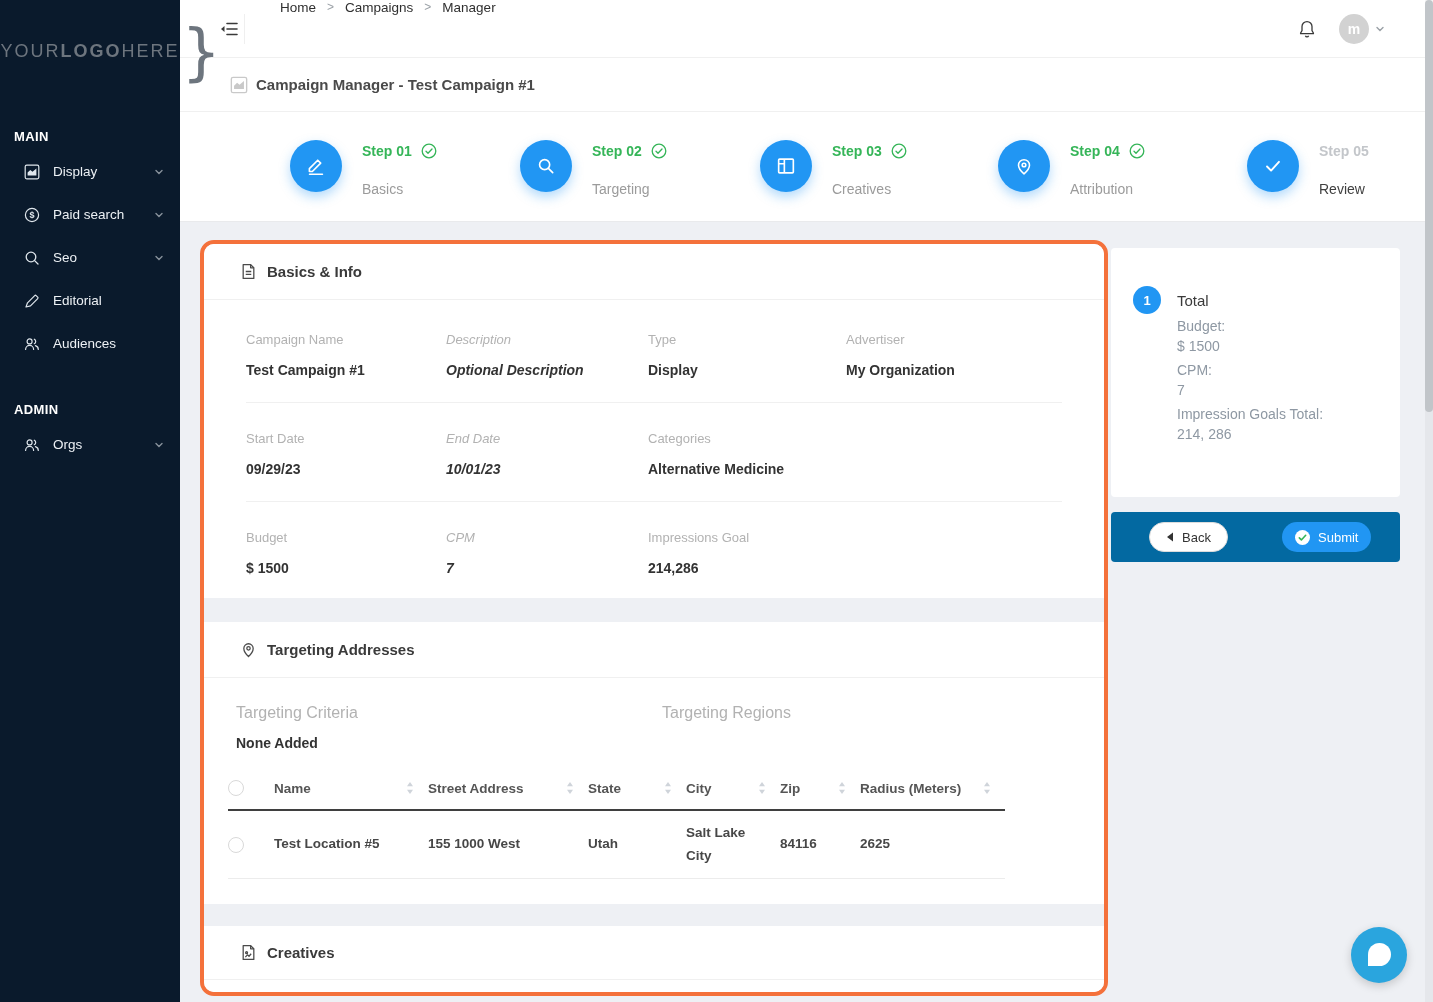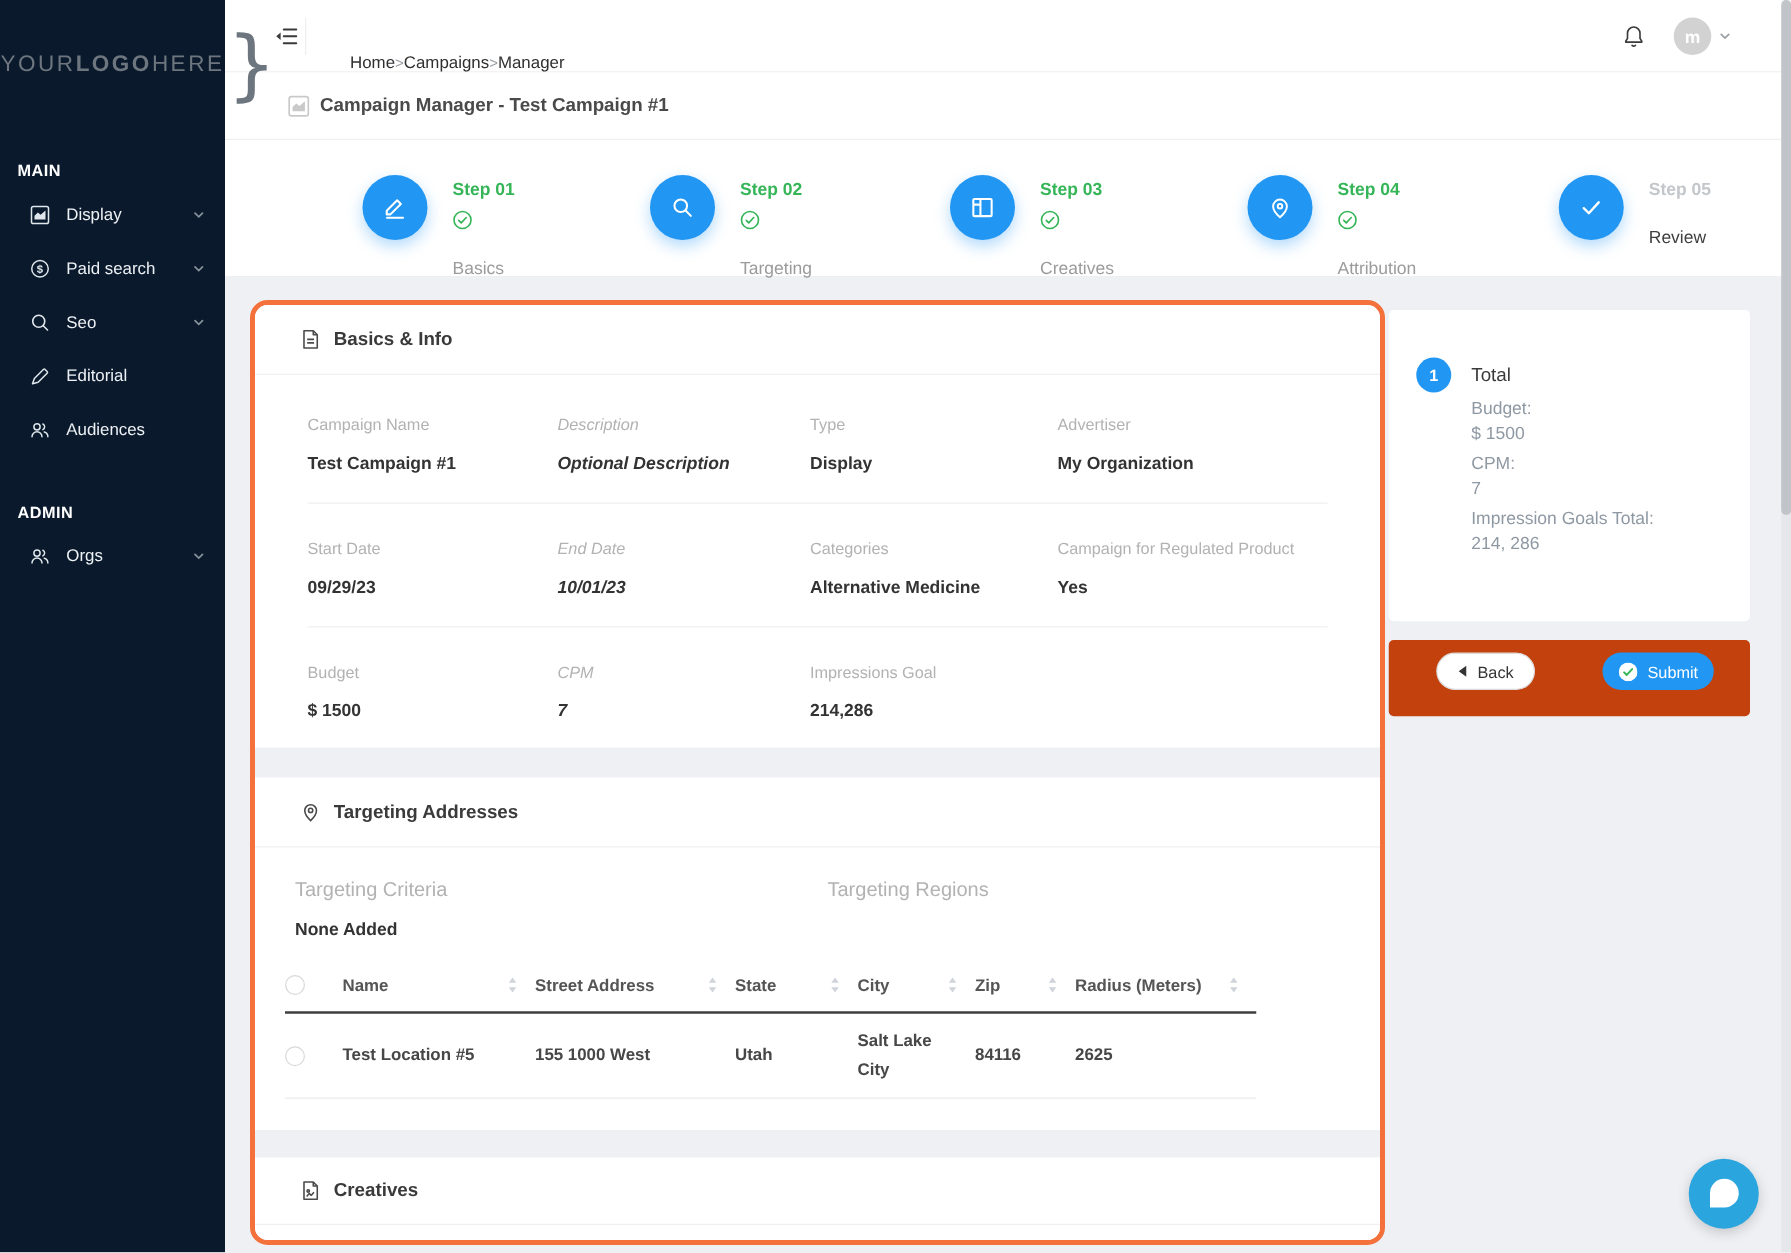--- a/index.html
+++ b/index.html
@@ -15,39 +15,39 @@
   .logo-words .w2 { font-weight:800; }
   .nav-label { margin-top:30px; height:28px; padding-left:14px; display:flex; align-items:center; font-size:13px; font-weight:600; letter-spacing:.4px; color:#ffffff; }
   .nav-item { height:43px; display:flex; align-items:center; padding:0 16px 0 24px; font-size:13.5px; color:#edf1f5; cursor:pointer; }
   .nav-item .mi { width:16px; height:16px; margin-right:13px; flex:none; color:#dfe6ec; }
   .nav-item .chev { margin-left:auto; color:#87919b; flex:none; }
 
   
   .topbar { position:absolute; left:180px; top:0; width:1253px; height:58px; background:#fff; border-bottom:1px solid #f0f0f0; z-index:2; }
   .hamburger { position:absolute; left:39px; top:19px; width:20px; height:20px; cursor:pointer; }
   .tb-divider { position:absolute; left:64px; top:14px; width:1px; height:30px; background:#efefef; }
-  .breadcrumb { position:absolute; left:100px; top:0; height:100%; display:flex; align-items:flex-end; gap:0; font-size:13.5px; color:#2f2f2f; }
+  .breadcrumb { position:absolute; left:100px; top:0; height:100%; display:flex; align-items:flex-start; gap:11px; font-size:13.5px; color:#2f2f2f; }
   .crumb { cursor:pointer; }
   .crumb-sep { color:#9aa0a6; font-size:12px; }
   .tb-right { position:absolute; right:48px; top:0; height:100%; display:flex; align-items:center; gap:22px; }
   .bell { width:20px; height:20px; cursor:pointer; }
   .avatar-wrap { display:flex; align-items:center; gap:6px; cursor:pointer; }
   .avatar { width:30px; height:30px; border-radius:50%; background:#d2d2d2; color:#fff; font-size:14px; font-weight:600; display:flex; align-items:center; justify-content:center; }
 
   .titlebar { position:absolute; left:180px; top:58px; width:1253px; height:54px; background:#fff; border-bottom:1px solid #f0f0f0; z-index:2; }
   .titlebar .t-icon { position:absolute; left:50px; top:18px; width:18px; height:18px; color:#c9c9c9; }
   .page-title { position:absolute; left:76px; top:18px; font-size:15px; font-weight:700; color:#4a4a4a; }
 
   
   .stepsbar { position:absolute; left:180px; top:112px; width:1253px; height:110px; background:#fff; border-bottom:1px solid #e9eaec; z-index:2; }
   .step { position:absolute; top:0; height:100%; cursor:pointer; }
   .step-circle { position:absolute; left:0; top:28px; width:52px; height:52px; border-radius:50%; background:#2196f3; display:flex; align-items:center; justify-content:center; box-shadow:0 5px 12px rgba(33,150,243,.35); }
   .step-circle svg { width:22px; height:22px; }
   .step-text { position:absolute; left:72px; top:31px; white-space:nowrap; }
-  .step-label { font-size:14px; font-weight:700; color:#35b558; display:flex; align-items:flex-start; gap:9px;flex-direction:column; }
+  .step-label { font-size:14px; font-weight:700; color:#35b558; display:flex; align-items:flex-end; gap:9px; }
   .step-name { margin-top:22px; font-size:14px; color:#9b9b9b; }
   .step.pending .step-label { color:#c3c6ca; }
   .step.pending .step-name { color:#3f3f3f; }
   .check-badge { width:16px; height:16px; }
 
   
   .content { position:absolute; left:180px; top:222px; width:1253px; height:780px; background:#eef0f4; }
 
   .main-card { position:absolute; left:20px; top:18px; width:908px; height:756px; border:4px solid #f4713b; border-radius:14px; background:#eef0f4; overflow:hidden; }
   .section { background:#fff; width:100%; }
@@ -83,21 +83,21 @@
 
   
   .summary-card { position:absolute; left:931px; top:26px; width:289px; height:249px; background:#fff; border-radius:4px; }
   .sum-head { position:absolute; left:22px; top:38px; display:flex; align-items:center; gap:16px; }
   .sum-index { width:28px; height:28px; border-radius:50%; background:#2196f3; color:#fff; font-size:13px; font-weight:600; display:flex; align-items:center; justify-content:center; }
   .sum-title { font-size:15px; color:#3a3a3a; }
   .sum-items { position:absolute; left:66px; top:68px; }
   .sum-item { margin-bottom:4px; }
   .sum-label, .sum-value { font-size:14px; line-height:20px; color:#8e98a3; }
 
-  .actions-strip { position:absolute; left:931px; top:290px; width:289px; height:61px; background:#c2410c; border-radius:4px;padding-left:31px; }
+  .actions-strip { position:absolute; left:931px; top:290px; width:289px; height:50px; background:#0369a1; border-radius:4px;padding-left:31px; }
   .btn-back { position:absolute; left:38px; top:10px; height:30px; padding:0 16px; border-radius:15px; background:#fff; border:1px solid #dcdcdc; display:flex; align-items:center; gap:8px; font-size:13px; color:#333; cursor:pointer; }
   .btn-submit { position:absolute; left:171px; top:10px; height:30px; padding:0 13px; border-radius:15px; background:#2196f3; border:none; display:flex; align-items:center; gap:8px; font-size:13px; color:#fff; cursor:pointer; }
 
   
   .chat-fab { position:absolute; left:1351px; top:927px; width:56px; height:56px; border-radius:50%; background:#2aa5de; box-shadow:0 3px 10px rgba(0,0,0,.18); cursor:pointer; z-index:8; }
   .chat-glyph { position:absolute; left:17px; top:16px; width:23px; height:23px; background:#fff; border-radius:50% 50% 50% 0; }
   .scrollbar { position:absolute; right:0; top:0; width:8px; height:100%; background:rgba(0,0,0,.035); z-index:9; }
   .scroll-thumb { position:absolute; top:0; left:0; width:8px; height:412px; background:#c1c5c9; border-radius:4px; cursor:pointer; }
 </style>
 </head>
@@ -350,24 +350,20 @@
             <div class="f-label">Start Date</div>
             <div class="f-value">09/29/23</div>
           </div>
           <div class="field f2">
             <div class="f-label">End Date</div>
             <div class="f-value">10/01/23</div>
           </div>
           <div class="field f3">
             <div class="f-label">Categories</div>
             <div class="f-value">Alternative Medicine</div>
-          </div>
-          <div class="field f4">
-            <div class="f-label">Campaign for Regulated Product</div>
-            <div class="f-value">Yes</div>
           </div>
         </div>
         <div class="row-divider"></div>
 
         <div class="fields-row">
           <div class="field f1">
             <div class="f-label">Budget</div>
             <div class="f-value">$ 1500</div>
           </div>
           <div class="field f2">

